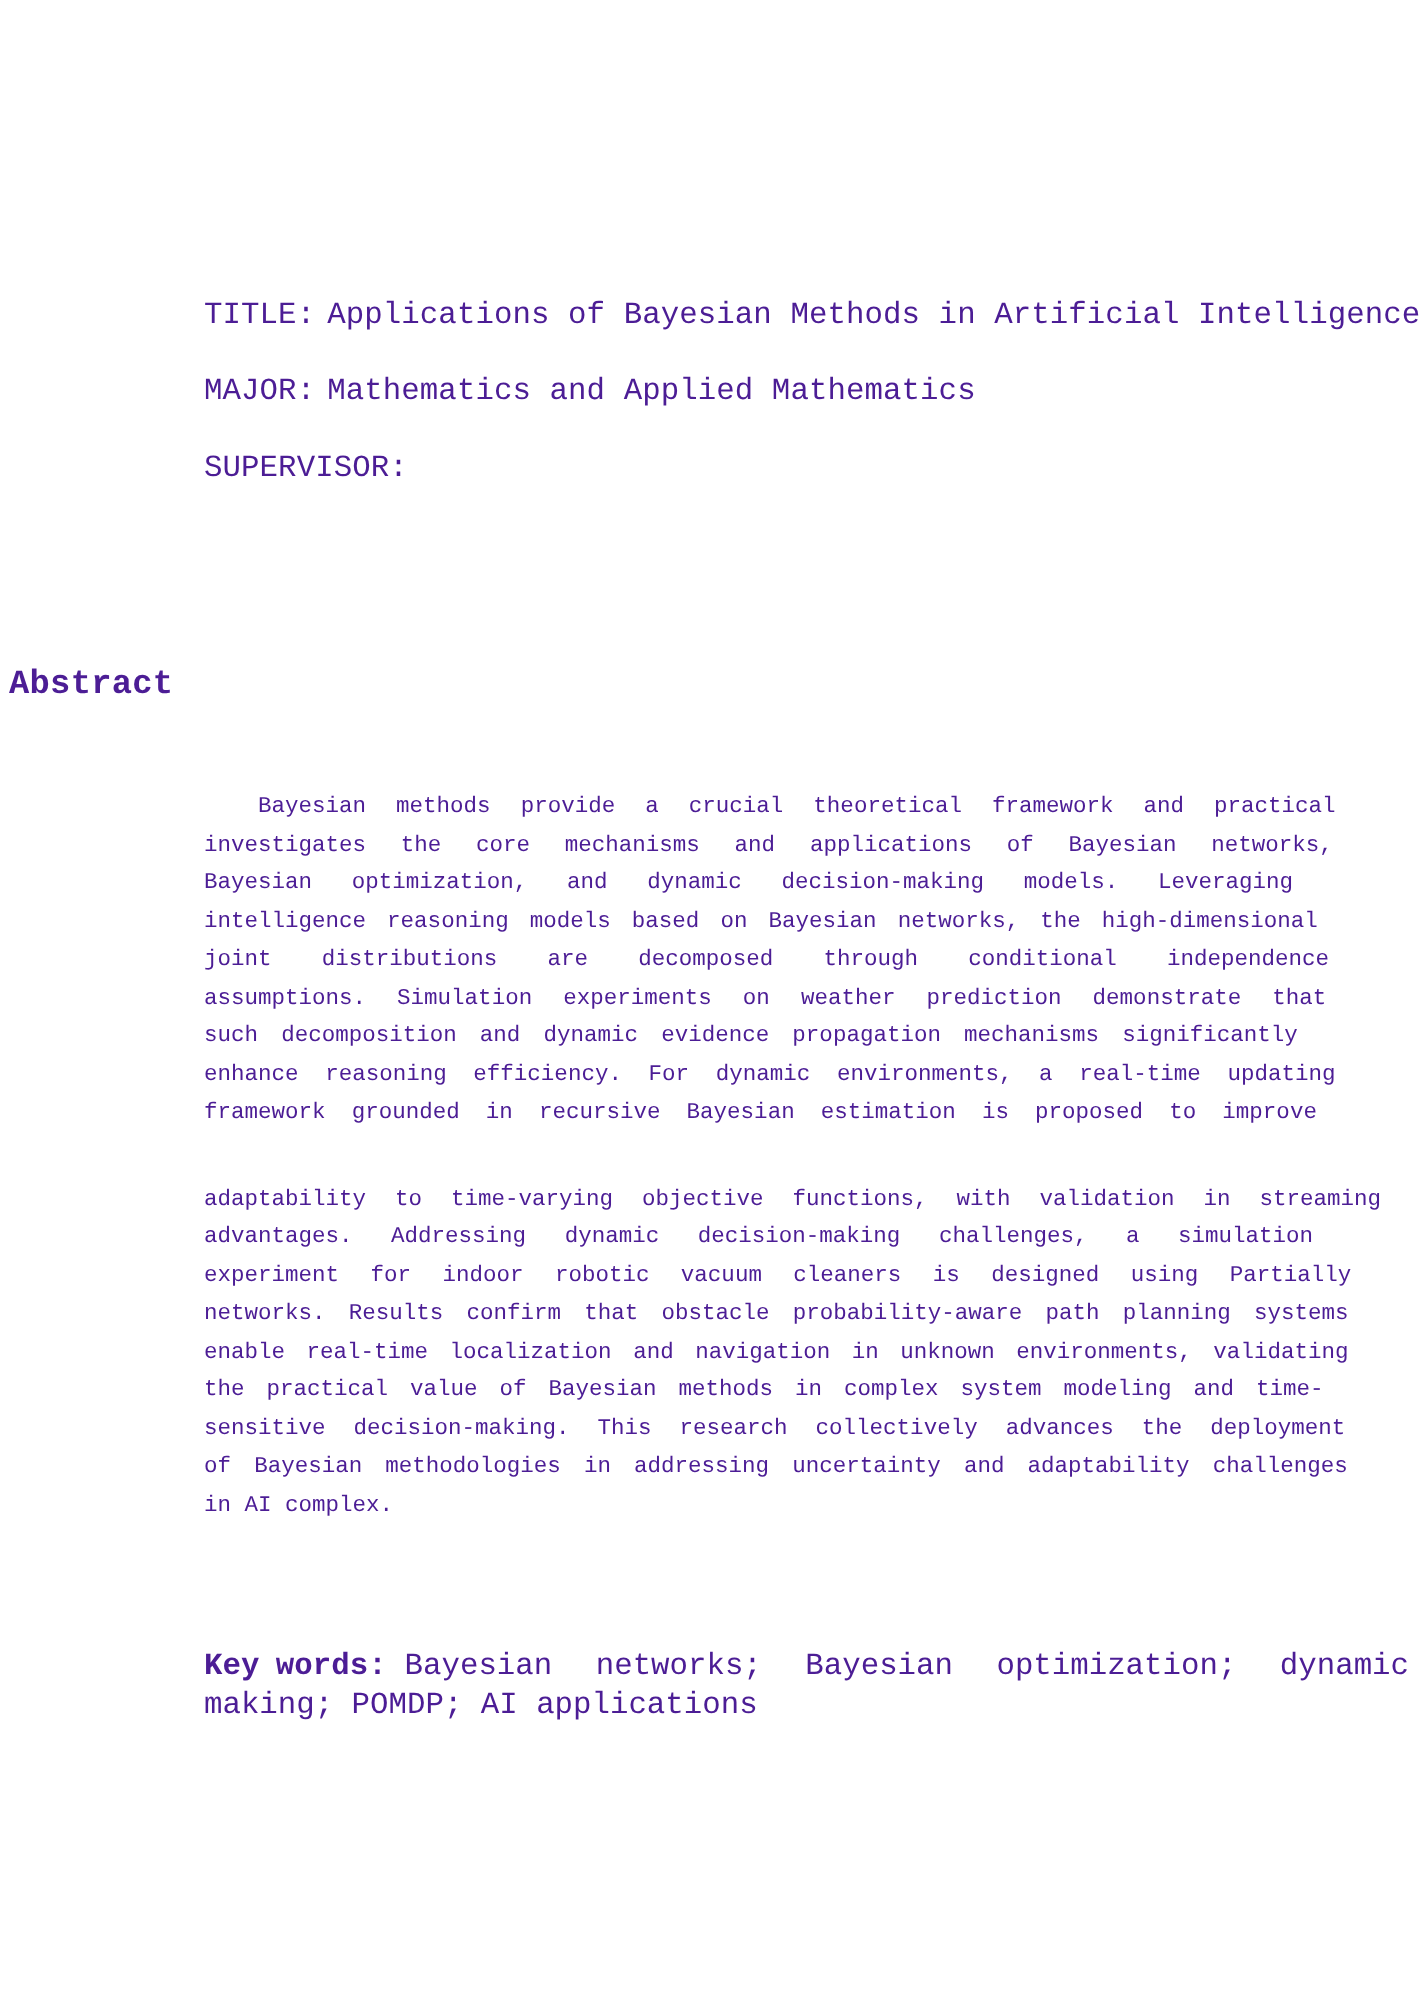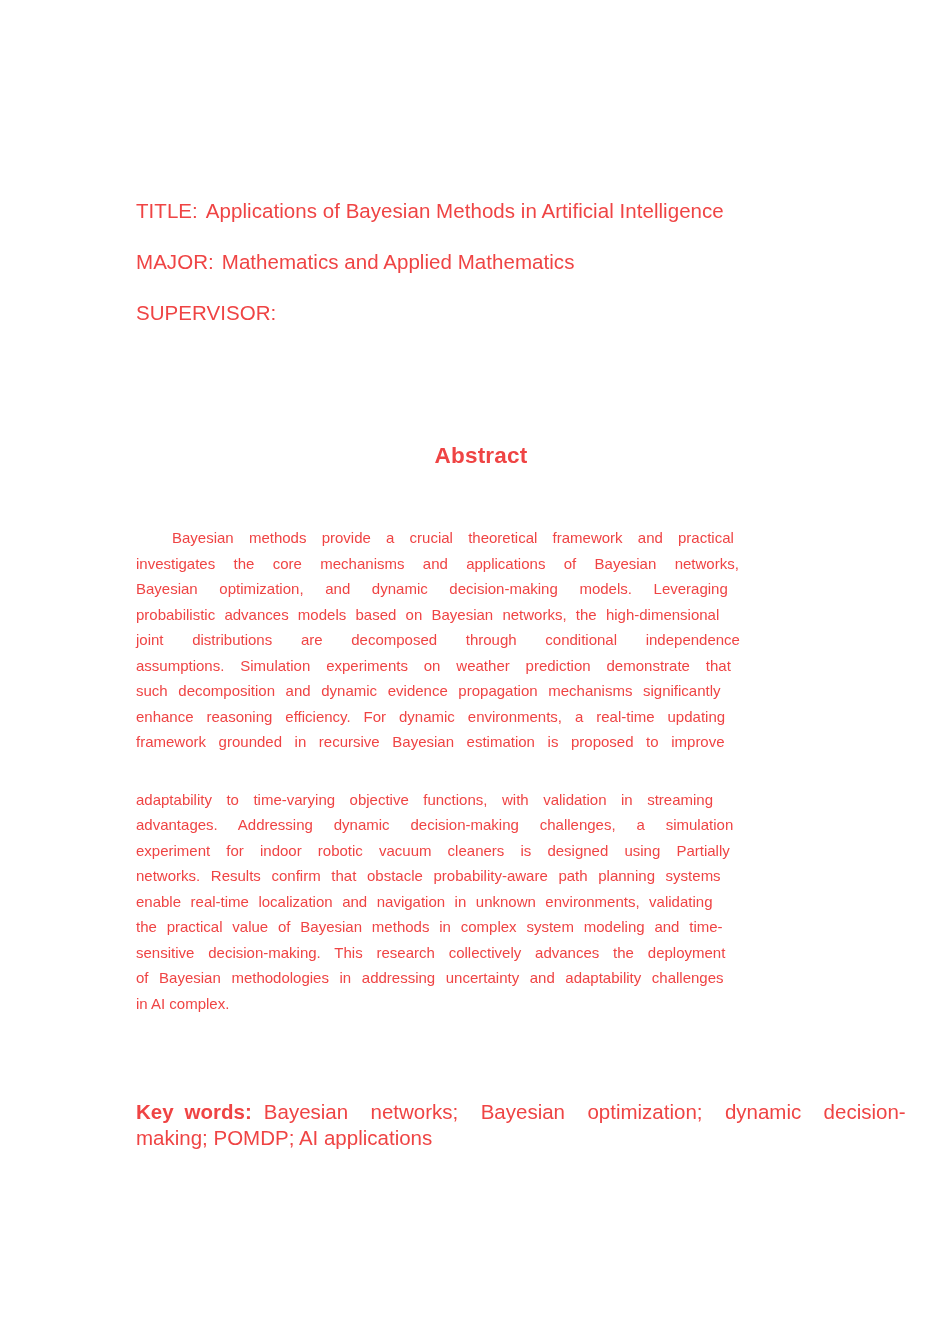--- a/index.html
+++ b/index.html
@@ -6,22 +6,22 @@
   html, body {
     margin: 0;
     padding: 0;
     background: #ffffff;
   }
   .page {
     position: relative;
     width: 950px;
     height: 1344px;
     background: #ffffff;
-    font-family: Liberation Sans, sans-serif;
-    color: #ef4444;
+    font-family: Liberation Mono, monospace;
+    color: #4c1d95;
     overflow: hidden;
     -webkit-font-smoothing: antialiased;
   }
 
   
   .header-block {
     position: absolute;
     left: 136px;
     top: 185px;
     width: 720px;
@@ -35,21 +35,21 @@
   .field-label { }
   .field-gap { display: inline-block; width: 8px; }
   .field-value { }
 
   
   .abstract-heading {
     position: absolute;
     left: 0;
     top: 443px;
     width: 950px;
-    text-align: center;
+    text-align: left;
     font-size: 22.5px;
     font-weight: bold;
     letter-spacing: 0.2px;
   }
   
   .abstract-heading .htext {
     display: inline-block;
     transform: translateX(6px);
   }
 
@@ -115,21 +115,21 @@
   </div>
 
   <div class="abstract-heading">
     <span class="htext">Abstract</span>
   </div>
 
   <div class="body-block">
       <div class="ln loose" style="text-indent: 36px; word-spacing: 11.0391px; letter-spacing: 0px; transform: none;">Bayesian methods provide a crucial theoretical framework and practical</div>
       <div class="ln loose" style="word-spacing: 14.1738px; letter-spacing: 0px; transform: none;">investigates the core mechanisms and applications of Bayesian networks,</div>
       <div class="ln loose" style="word-spacing: 17.474px; letter-spacing: 0px; transform: none;">Bayesian optimization, and dynamic decision-making models. Leveraging</div>
-      <div class="ln tight" style="word-spacing: 5.05859px; letter-spacing: 0px; transform: none;">probabilistic advances models based on Bayesian networks, the high-dimensional</div>
+      <div class="ln tight" style="word-spacing: 5.05859px; letter-spacing: 0px; transform: none;">intelligence reasoning models based on Bayesian networks, the high-dimensional</div>
       <div class="ln loose" style="word-spacing: 24.4922px; letter-spacing: 0px; transform: none;">joint distributions are decomposed through conditional independence</div>
       <div class="ln loose" style="word-spacing: 11.721px; letter-spacing: 0px; transform: none;">assumptions. Simulation experiments on weather prediction demonstrate that</div>
       <div class="ln tight" style="word-spacing: 6.4375px; letter-spacing: 0px; transform: none;">such decomposition and dynamic evidence propagation mechanisms significantly</div>
       <div class="ln loose" style="word-spacing: 8.77344px; letter-spacing: 0px; transform: none;">enhance reasoning efficiency. For dynamic environments, a real-time updating</div>
       <div class="ln loose" style="word-spacing: 8.42361px; letter-spacing: 0px; transform: none;">framework grounded in recursive Bayesian estimation is proposed to improve</div>
       <div class="ln loose" style="word-spacing: 10.3281px; letter-spacing: 0px; transform: none; margin-top: 32px;">adaptability to time-varying objective functions, with validation in streaming</div>
       <div class="ln loose" style="word-spacing: 16.7135px; letter-spacing: 0px; transform: none;">advantages. Addressing dynamic decision-making challenges, a simulation</div>
       <div class="ln loose" style="word-spacing: 11.967px; letter-spacing: 0px; transform: none;">experiment for indoor robotic vacuum cleaners is designed using Partially</div>
       <div class="ln tight" style="word-spacing: 6.48438px; letter-spacing: 0px; transform: none;">networks. Results confirm that obstacle probability-aware path planning systems</div>
       <div class="ln tight" style="word-spacing: 5.35156px; letter-spacing: 0px; transform: none;">enable real-time localization and navigation in unknown environments, validating</div>

